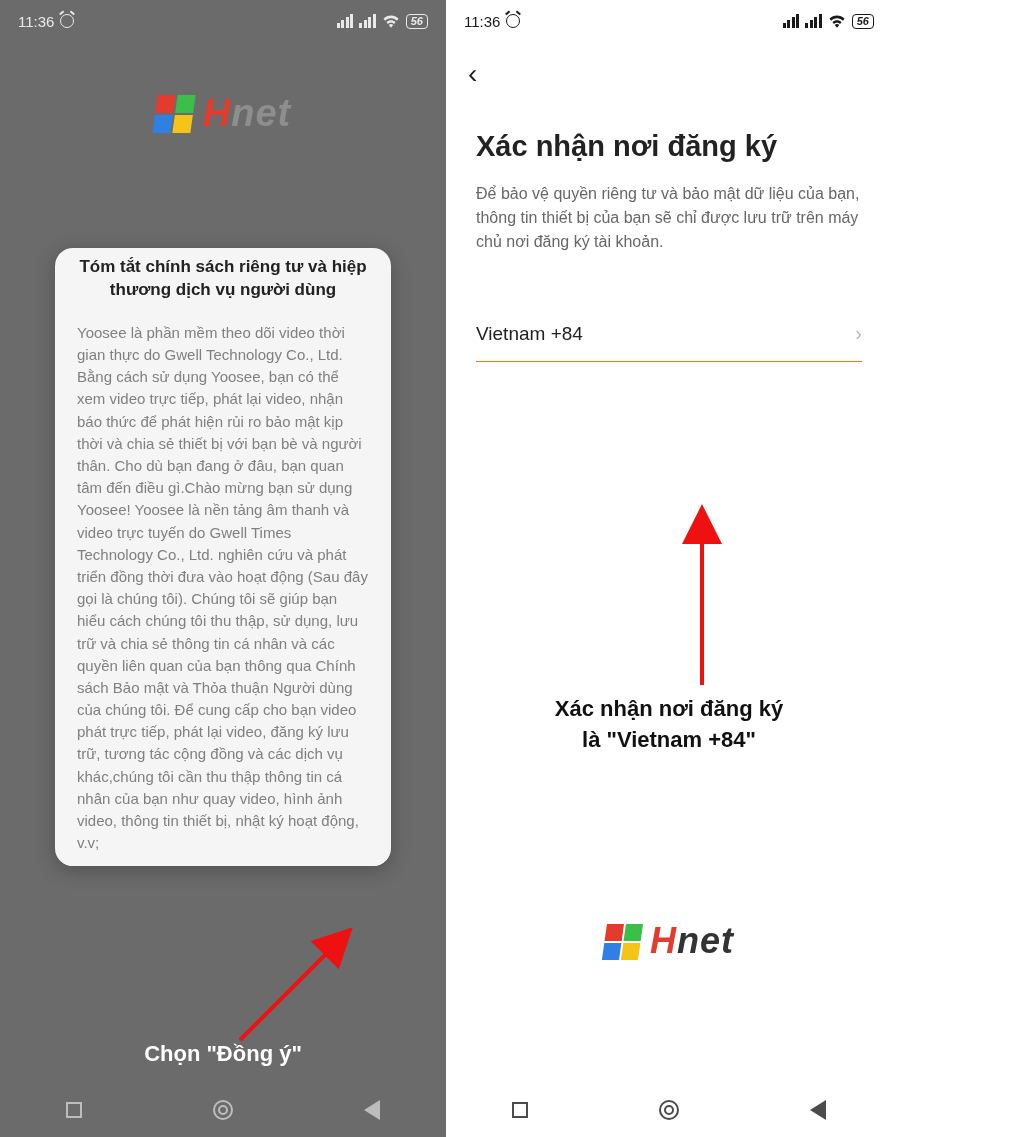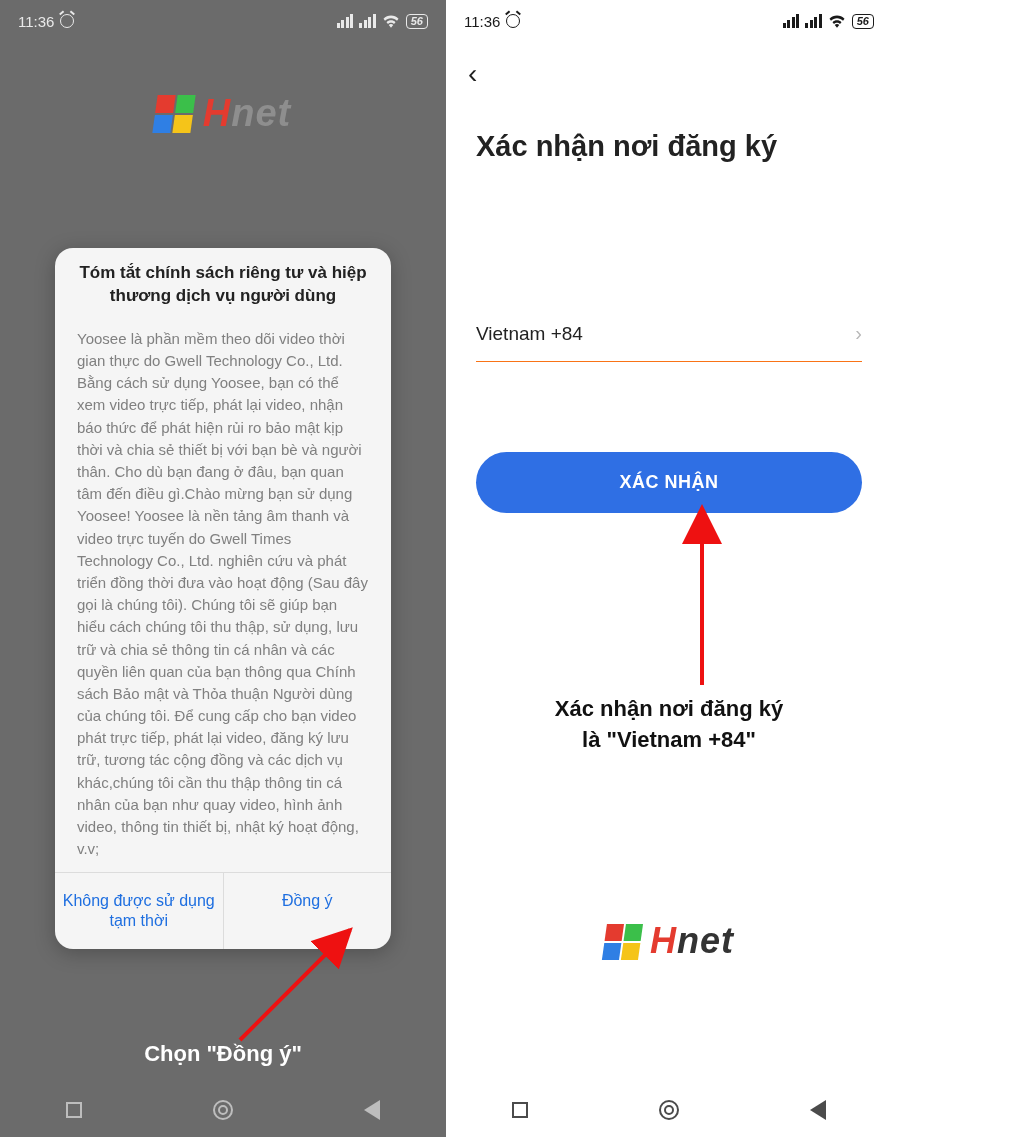--- a/index.html
+++ b/index.html
@@ -60,21 +60,21 @@
   
   .modal {
     position:absolute;
     left:55px; right:55px; top:248px;
     background:#f5f5f5;
     border-radius:18px;
     overflow:hidden;
     box-shadow: 0 4px 20px rgba(0,0,0,.25);
   }
   .modal-title {
-    padding:14px 18px 14px;
+    padding:8px 18px 14px;
     text-align:center;
     font-size:17px;
     font-weight:700;
     color:#222;
     line-height:1.35;
   }
   .modal-body {
     padding: 6px 22px 12px;
     font-size:15px;
     line-height:1.48;
@@ -178,24 +178,20 @@
             <span></span>
           </div>
         <div class="hnet-text"><span class="h">H</span><span class="net">net</span></div>
       </div>
     </div>
 
     <div class="modal">
       <div class="modal-title">Tóm tắt chính sách riêng tư và hiệp thương dịch vụ người dùng</div>
       <div class="modal-body">Yoosee là phần mềm theo dõi video thời gian thực do Gwell Technology Co., Ltd. Bằng cách sử dụng Yoosee, bạn có thể xem video trực tiếp, phát lại video, nhận báo thức để phát hiện rủi ro bảo mật kịp thời và chia sẻ thiết bị với bạn bè và người thân. Cho dù bạn đang ở đâu, bạn quan tâm đến điều gì.Chào mừng bạn sử dụng Yoosee! Yoosee là nền tảng âm thanh và video trực tuyến do Gwell Times Technology Co., Ltd. nghiên cứu và phát triển đồng thời đưa vào hoạt động (Sau đây gọi là chúng tôi). Chúng tôi sẽ giúp bạn hiểu cách chúng tôi thu thập, sử dụng, lưu trữ và chia sẻ thông tin cá nhân và các quyền liên quan của bạn thông qua Chính sách Bảo mật và Thỏa thuận Người dùng của chúng tôi.
 Để cung cấp cho bạn video phát trực tiếp, phát lại video, đăng ký lưu trữ, tương tác cộng đồng và các dịch vụ khác,chúng tôi cần thu thập thông tin cá nhân của bạn như quay video, hình ảnh video, thông tin thiết bị, nhật ký hoạt động, v.v;</div>
-      <div class="modal-actions">
-        <div class="btn">Không được sử dụng tạm thời</div>
-        <div class="btn">Đồng ý</div>
-      </div>
     </div>
 
     <svg class="arrow-svg" style="left:220px; top:920px;" width="150" height="130">
       <defs>
           <marker id="ah1" markerWidth="12" markerHeight="12" refX="9" refY="5" orient="auto">
             <path d="M0,0 L10,5 L0,10 z" fill="#e11"></path>
           </marker>
         </defs>
       <line x1="20" y1="120" x2="130" y2="10" stroke="#e11" stroke-width="4" marker-end="url(#ah1)"></line>
     </svg>
@@ -235,27 +231,27 @@
         </span>
         <span class="battery">
           <span class="batt-box">56</span>
         </span>
       </div>
     </div>
 
     <div class="back-chevron">‹</div>
 
     <div class="reg-title">Xác nhận nơi đăng ký</div>
+    <div class="reg-desc">Để bảo vệ quyền riêng tư và bảo mật dữ liệu của bạn, thông tin thiết bị của bạn sẽ chỉ được lưu trữ trên máy chủ nơi đăng ký tài khoản.</div>
 
     <div class="country-row">
       <span>Vietnam +84</span>
       <span class="chev">›</span>
     </div>
 
-    <div class="confirm-btn">XÁC NHẬN</div>
 
     <svg class="arrow-svg" style="left:236px; top:500px;" width="40" height="190">
       <defs>
           <marker id="ah2" markerWidth="12" markerHeight="12" refX="9" refY="5" orient="auto">
             <path d="M0,0 L10,5 L0,10 z" fill="#e11"></path>
           </marker>
         </defs>
       <line x1="20" y1="185" x2="20" y2="8" stroke="#e11" stroke-width="4" marker-end="url(#ah2)"></line>
     </svg>
 

